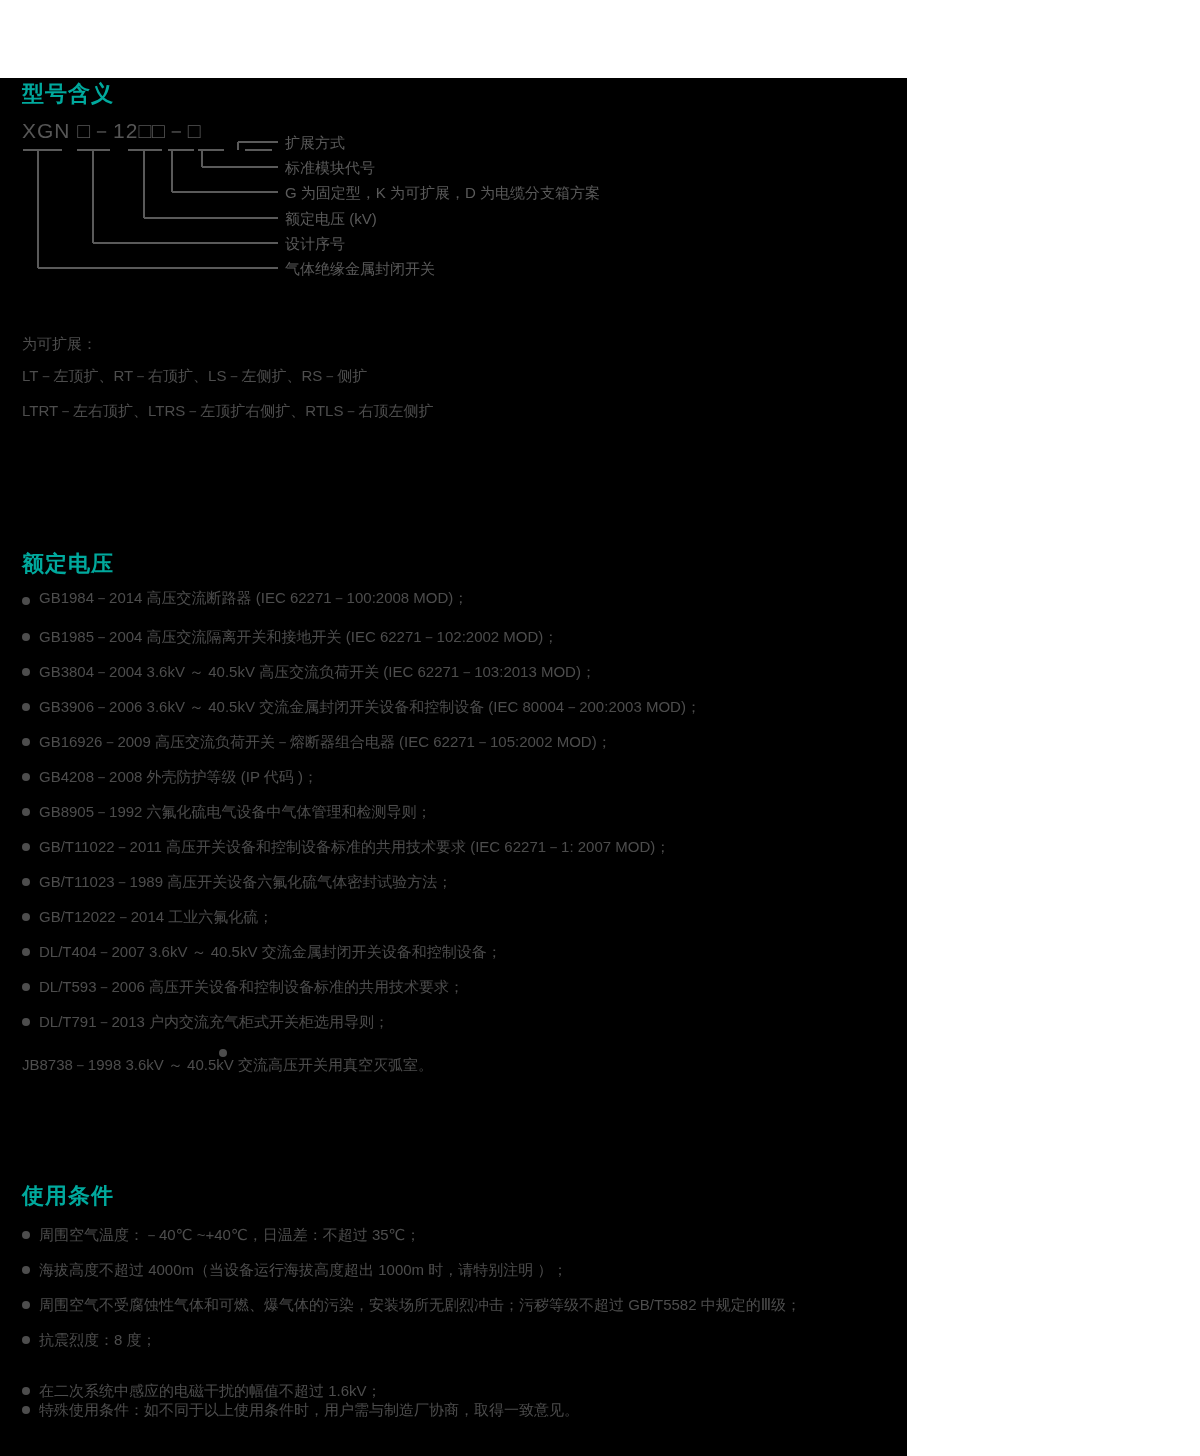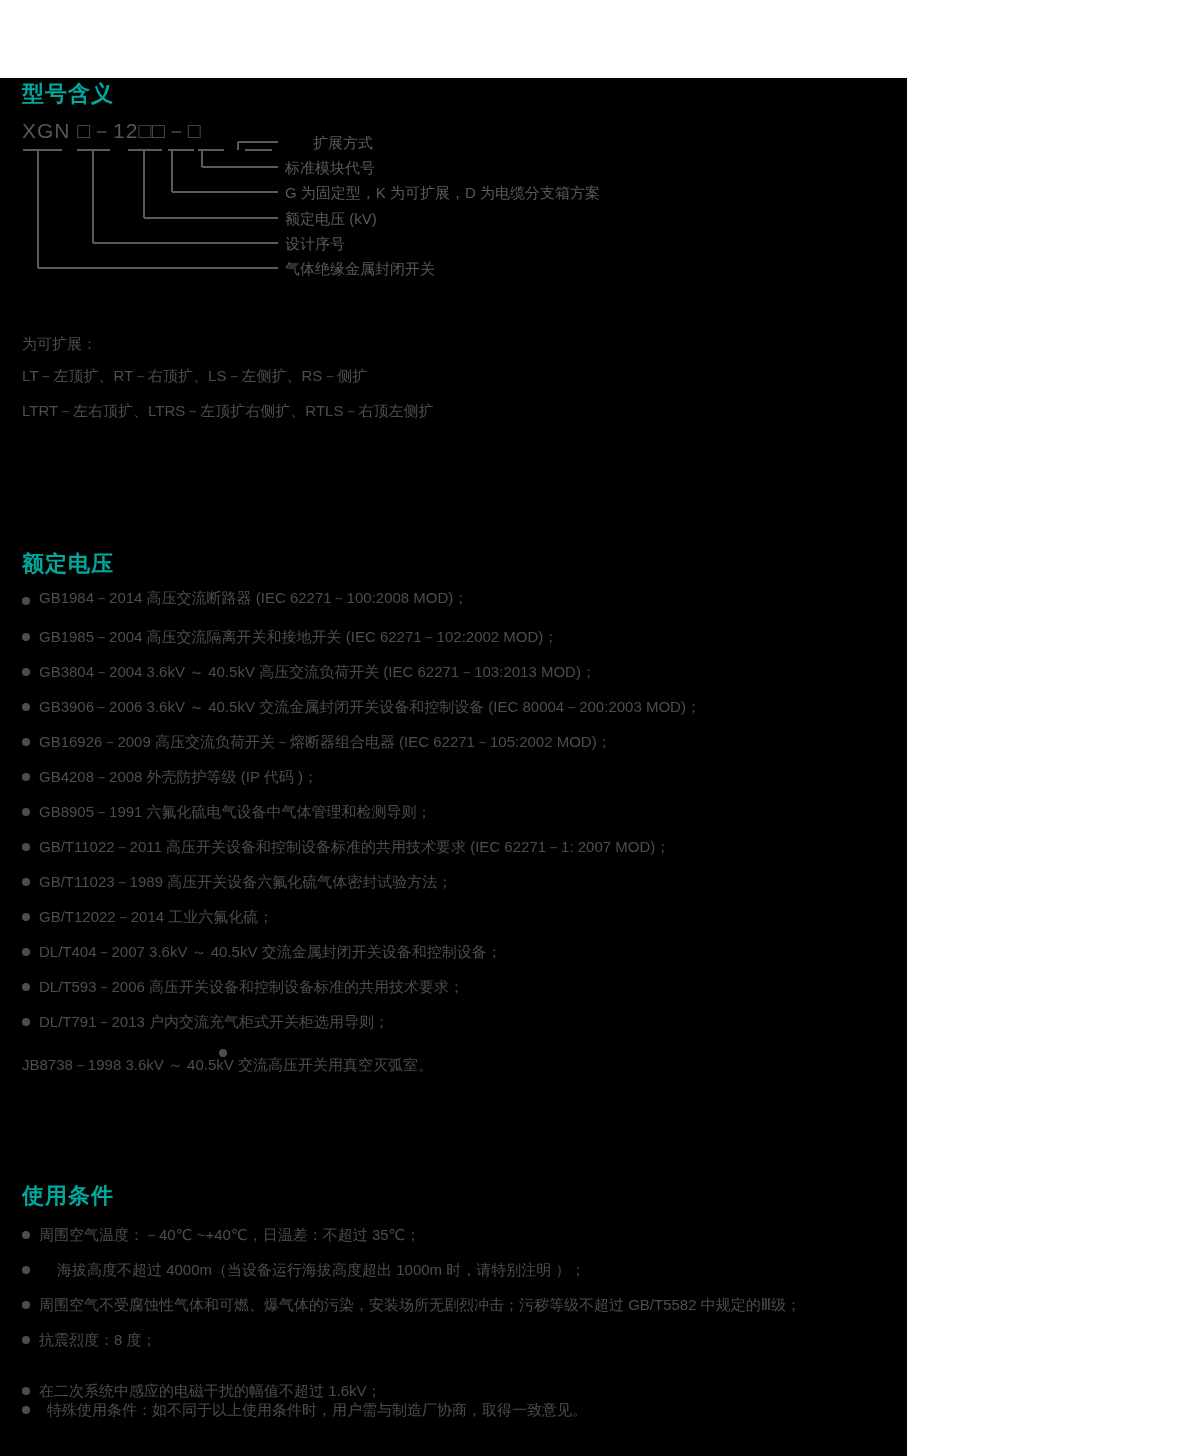--- a/index.html
+++ b/index.html
@@ -132,21 +132,21 @@
           <path d="M 150 72 L 256 72"></path>
 
           <path d="M 180 30 L 180 47"></path>
           <path d="M 180 47 L 256 47"></path>
 
           <path d="M 216 30 L 216 22"></path>
           <path d="M 216 22 L 256 22"></path>
         </g>
       </svg>
 
-      <div class="leader-label" style="left:263px; top:15px;margin-left:28px;">扩展方式</div>
+      <div class="leader-label" style="left:263px; top:15px;">扩展方式</div>
 
       <div class="leader-label" style="left:263px; top:40px;">标准模块代号</div>
 
       <div class="leader-label" style="left:263px; top:65px;">G 为固定型，K 为可扩展，D 为电缆分支箱方案</div>
 
       <div class="leader-label" style="left:263px; top:91px;">额定电压 (kV)</div>
 
       <div class="leader-label" style="left:263px; top:116px;">设计序号</div>
 
       <div class="leader-label" style="left:263px; top:141px;">气体绝缘金属封闭开关</div>
@@ -179,21 +179,21 @@
     <div class="bullet-row" style="top:656px;">
       <span class="bullet-dot"></span>
       <span class="bullet-text">GB16926－2009 高压交流负荷开关－熔断器组合电器 (IEC 62271－105:2002 MOD)；</span>
     </div>
     <div class="bullet-row" style="top:691px;">
       <span class="bullet-dot"></span>
       <span class="bullet-text">GB4208－2008 外壳防护等级 (IP 代码 )；</span>
     </div>
     <div class="bullet-row" style="top:726px;">
       <span class="bullet-dot"></span>
-      <span class="bullet-text">GB8905－1991 六氟化硫电气设备中气体管理和检测导则；</span>
+      <span class="bullet-text">GB8905－1992 六氟化硫电气设备中气体管理和检测导则；</span>
     </div>
     <div class="bullet-row" style="top:761px;">
       <span class="bullet-dot"></span>
       <span class="bullet-text">GB/T11022－2011 高压开关设备和控制设备标准的共用技术要求 (IEC 62271－1: 2007 MOD)；</span>
     </div>
     <div class="bullet-row" style="top:796px;">
       <span class="bullet-dot"></span>
       <span class="bullet-text">GB/T11023－1989 高压开关设备六氟化硫气体密封试验方法；</span>
     </div>
     <div class="bullet-row" style="top:831px;">
@@ -216,35 +216,35 @@
       <span class="bullet-dot"></span>
       <span class="bullet-text">JB8738－1998 3.6kV ～ 40.5kV 交流高压开关用真空灭弧室。</span>
     </div>
 
     <div class="section-title" style="left:22px; top:1107px;">使用条件</div>
 
     <div class="bullet-row" style="top:1149px;">
       <span class="bullet-dot"></span>
       <span class="bullet-text">周围空气温度：－40℃ ~+40℃，日温差：不超过 35℃；</span>
     </div>
-    <div class="bullet-row" style="top:1184px;gap:18px;">
+    <div class="bullet-row" style="top:1184px;">
       <span class="bullet-dot"></span>
       <span class="bullet-text">海拔高度不超过 4000m（当设备运行海拔高度超出 1000m 时，请特别注明 ）；</span>
     </div>
     <div class="bullet-row" style="top:1219px;">
       <span class="bullet-dot"></span>
       <span class="bullet-text">周围空气不受腐蚀性气体和可燃、爆气体的污染，安装场所无剧烈冲击；污秽等级不超过 GB/T5582 中规定的Ⅲ级；</span>
     </div>
     <div class="bullet-row" style="top:1254px;">
       <span class="bullet-dot"></span>
       <span class="bullet-text">抗震烈度：8 度；</span>
     </div>
     <div class="bullet-row" style="top:1289px;margin-top:16px;">
       <span class="bullet-dot"></span>
       <span class="bullet-text">在二次系统中感应的电磁干扰的幅值不超过 1.6kV；</span>
     </div>
-    <div class="bullet-row" style="top:1324px;gap:8px;">
+    <div class="bullet-row" style="top:1324px;">
       <span class="bullet-dot"></span>
       <span class="bullet-text">特殊使用条件：如不同于以上使用条件时，用户需与制造厂协商，取得一致意见。</span>
     </div>
 
   </div>
 </div>
 
 </body></html>

